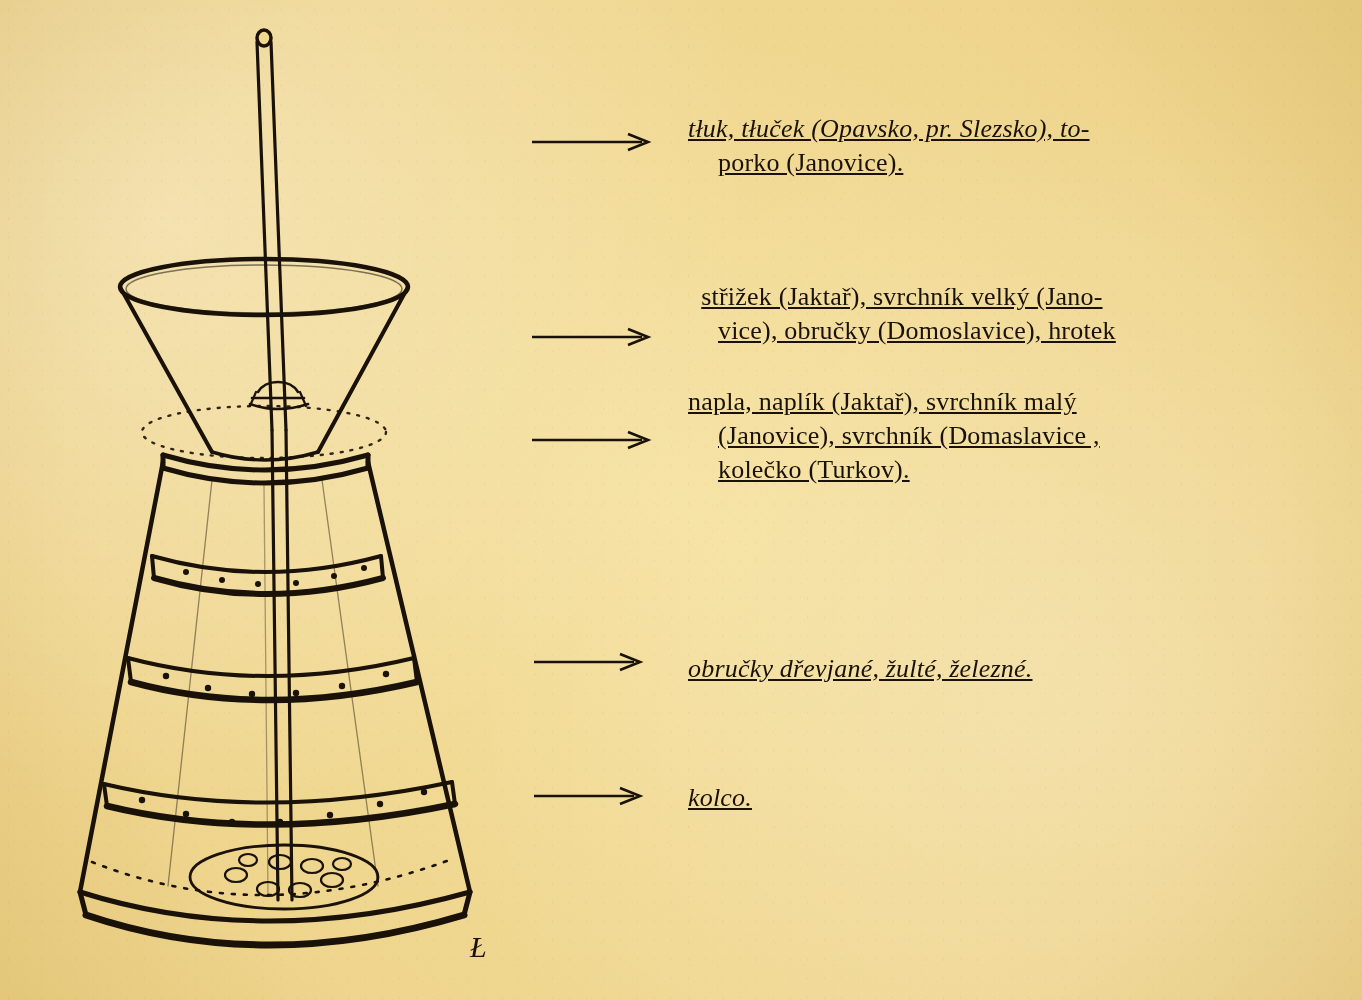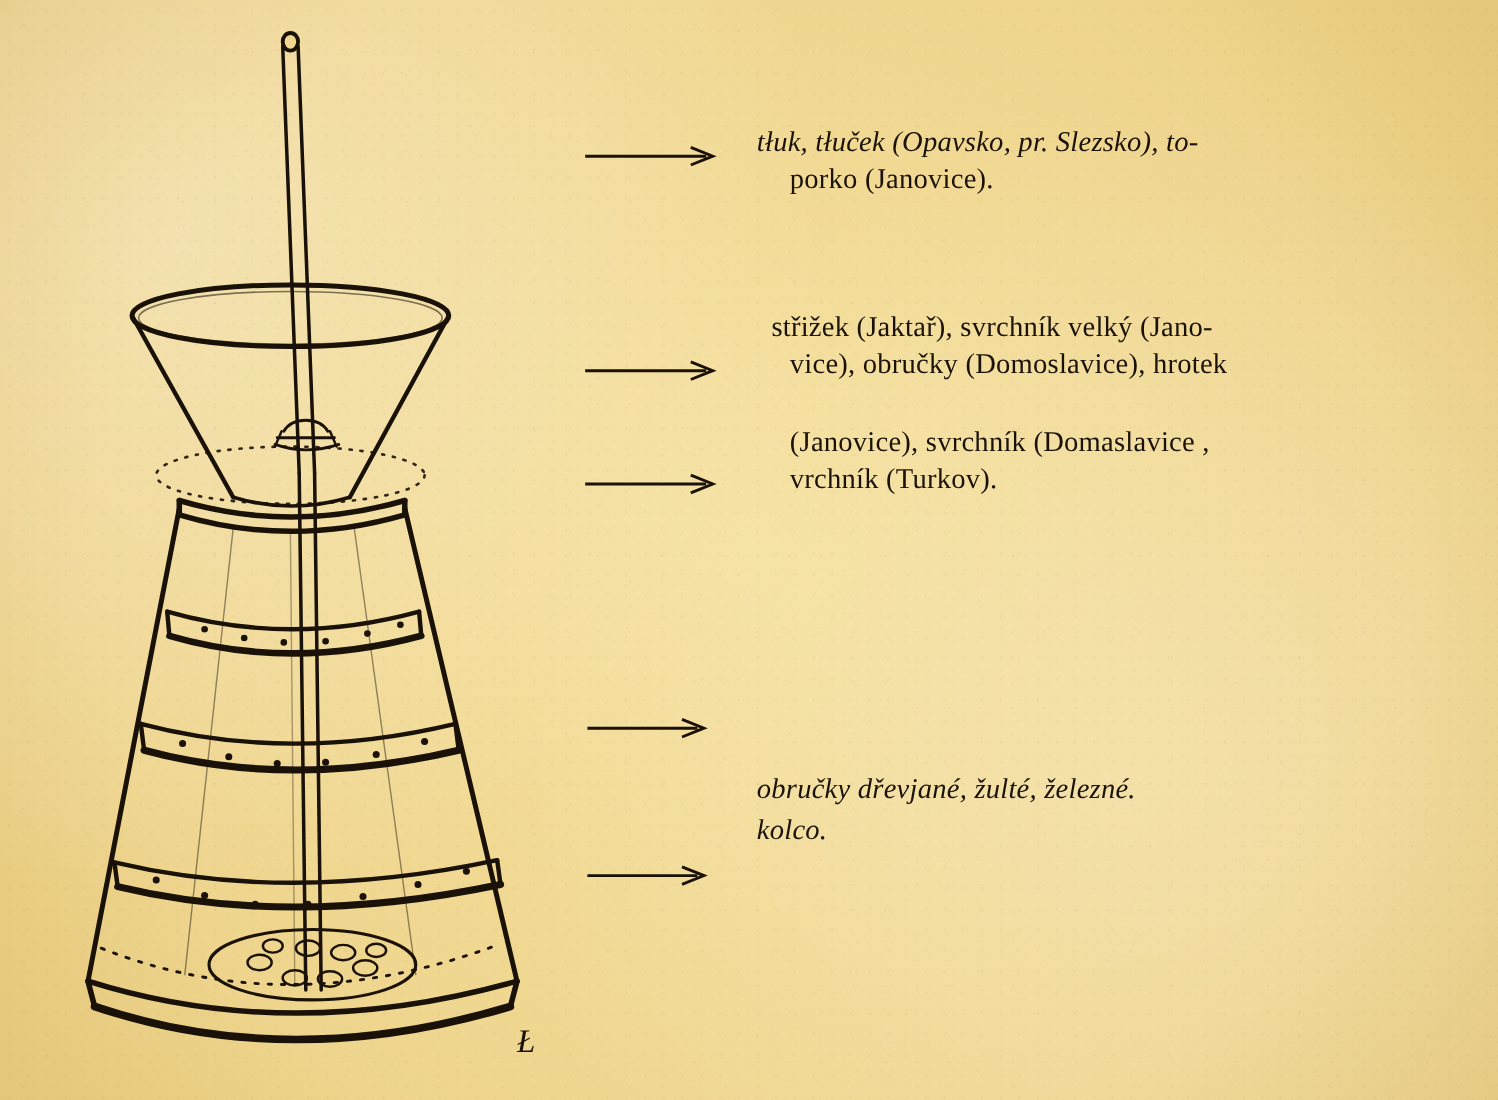--- a/index.html
+++ b/index.html
@@ -52,35 +52,36 @@
     position: absolute;
     color: #1a1208;
     font-family: "Liberation Serif", serif;
     font-size: 26px;
     line-height: 1.30;
     letter-spacing: 0.2px;
   }
   .label-block .ln {
     display: block;
     white-space: nowrap;
+    text-decoration: underline;
   }
   .label-block .ln.indent {
     padding-left: 30px;
   }
   .it {
     font-style: italic;
   }
   .arrow-svg {
     position: absolute;
   }
   #l1 { top: 112px; }
   #l2 { top: 280px; text-align: center; }
   #l3 { top: 385px; }
-  #l4 { top: 652px; margin-top: 48px; }
-  #l5 { top: 738px; }
+  #l4 { top: 652px; }
+  #l5 { top: 781px; }
   #sig {
     position: absolute;
     left: 470px;
     top: 930px;
     font-family: "Liberation Serif", serif;
     font-size: 30px;
     color: #1a1208;
     font-style: italic;
     letter-spacing: -2px;
   }
@@ -234,22 +235,23 @@
       <span class="ln"><span class="it">tłuk, tłuček (Opavsko, pr. Slezsko), to-</span></span>
       <span class="ln indent">porko (Janovice).</span>
     </div>
 
     <div class="label-block" id="l2">
       <span class="ln">střižek (Jaktař), svrchník velký (Jano-</span>
       <span class="ln indent">vice), obručky (Domoslavice), hrotek</span>
     </div>
 
     <div class="label-block" id="l3">
+      <span class="ln">napla, naplík (Jaktař), svrchník malý</span>
       <span class="ln indent">(Janovice), svrchník (Domaslavice ,</span>
-      <span class="ln indent">vrchník (Turkov).</span>
+      <span class="ln indent">kolečko (Turkov).</span>
     </div>
 
     <div class="label-block it" id="l4">
       <span class="ln">obručky dřevjané, žulté, železné.</span>
     </div>
 
     <div class="label-block it" id="l5">
       <span class="ln">kolco.</span>
     </div>
 

